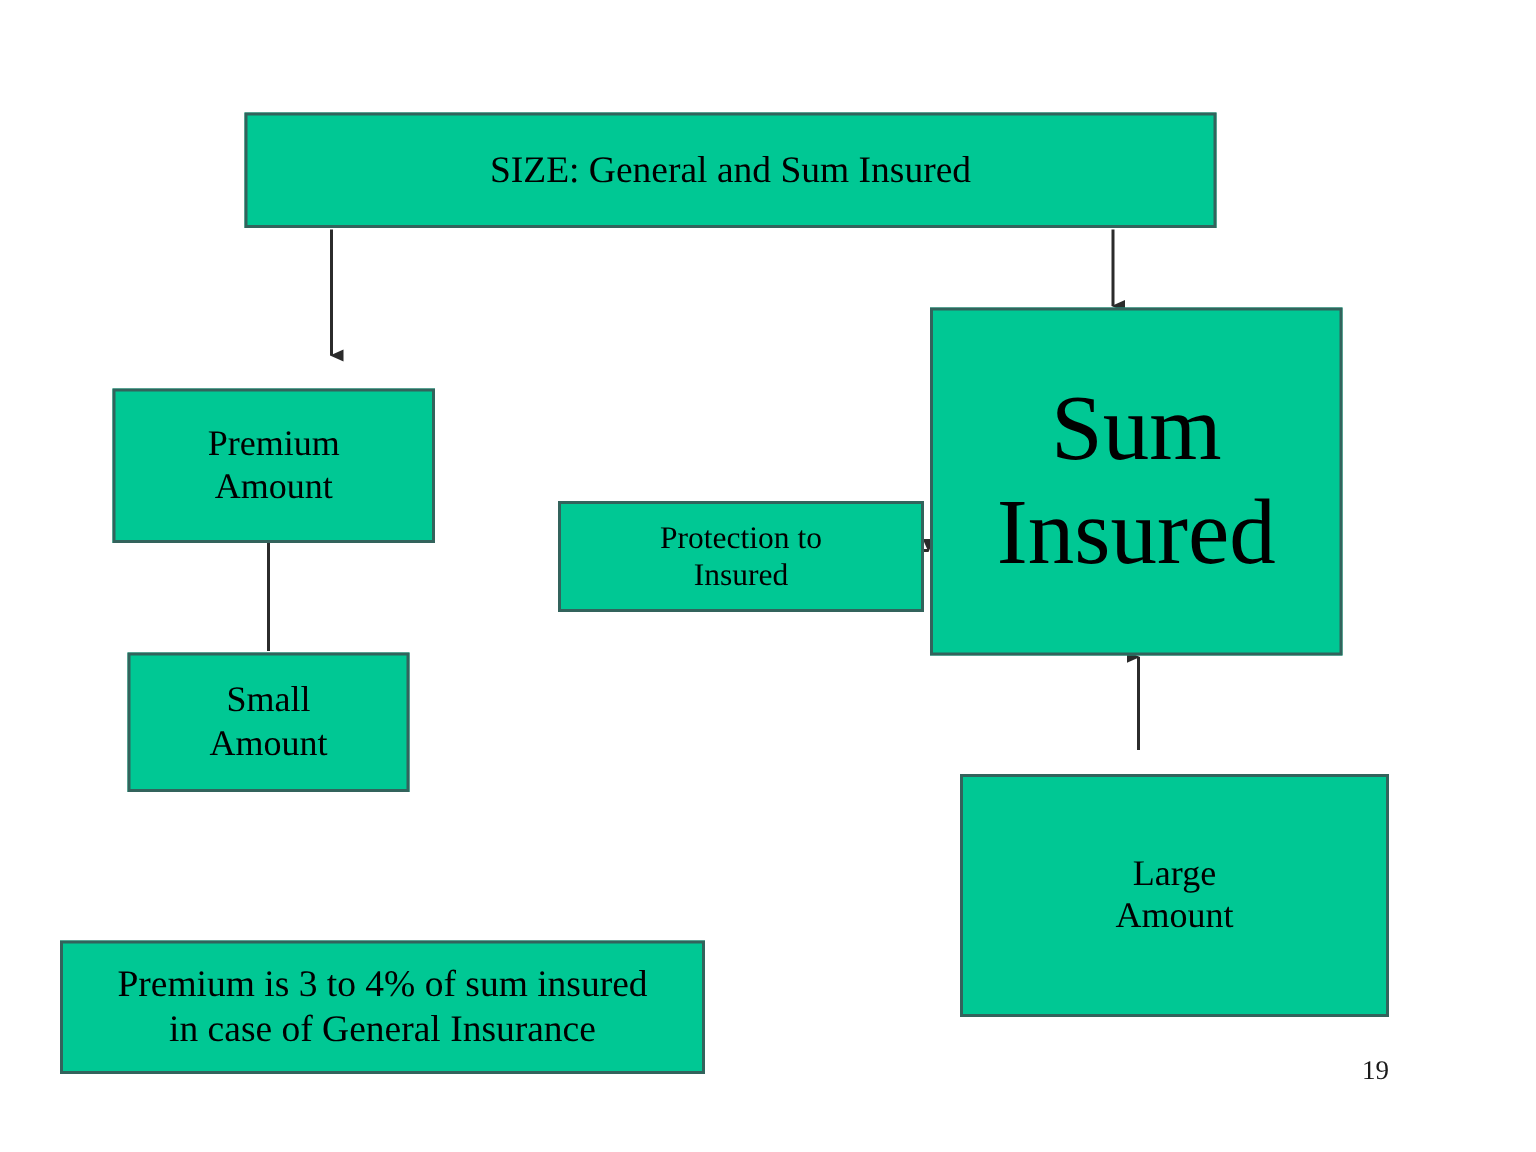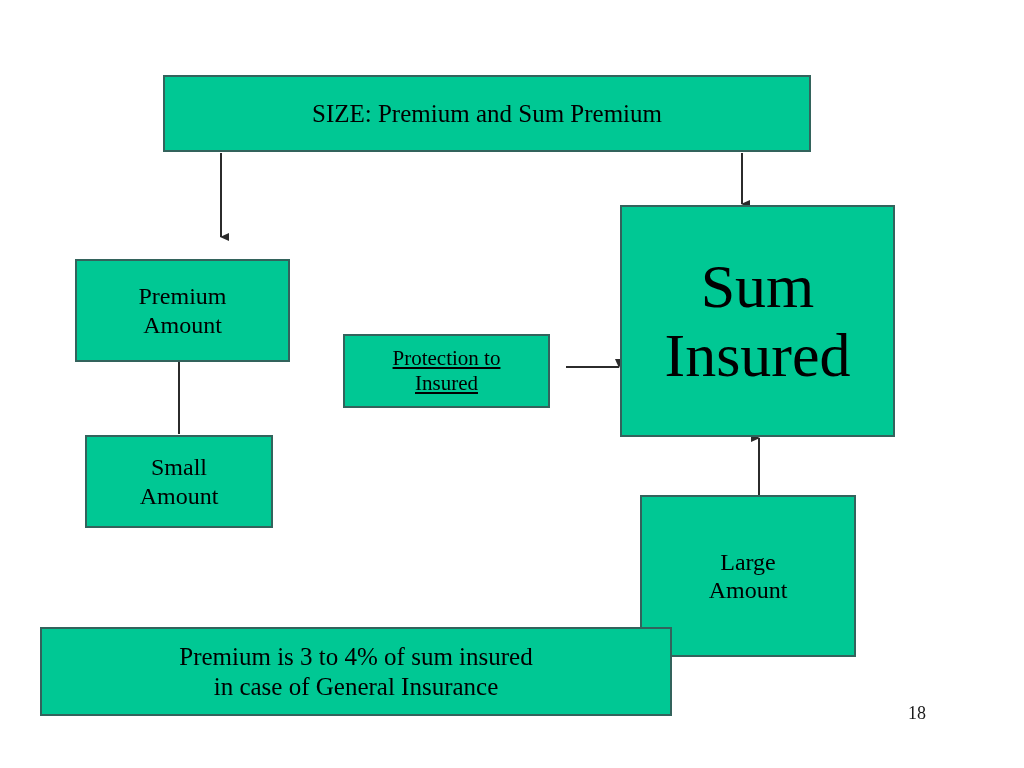--- a/index.html
+++ b/index.html
@@ -43,35 +43,34 @@
     left: 75px; top: 238px; width: 215px; height: 103px;
     font-size: 24px;
     margin-top: 21px;
   }
   #node-small-amount {
     left: 85px; top: 435px; width: 188px; height: 93px;
     font-size: 24px;
     text-align: center;
   }
   #node-protection {
-    left: 343px; top: 334px; width: 207px; height: 74px;
+    left: 372px; top: 334px; width: 244px; height: 74px;
     font-size: 21px;
-    text-decoration: underline;
   }
   #node-sum-insured {
     left: 620px; top: 205px; width: 275px; height: 232px;
     font-size: 62px;
     line-height: 1.12;
   }
   #node-large-amount {
-    left: 640px; top: 495px; width: 216px; height: 162px;
+    left: 640px; top: 516px; width: 286px; height: 162px;
     font-size: 24px;
   }
   #node-footnote {
-    left: 40px; top: 627px; width: 632px; height: 89px;
+    left: 40px; top: 627px; width: 430px; height: 89px;
     font-size: 25px;
   }
 
   #connectors {
     position: absolute;
     left: 0; top: 0;
     width: 1024px;
     height: 768px;
     pointer-events: none;
   }
@@ -108,21 +107,21 @@
     <line x1="742" y1="153" x2="742" y2="204" stroke="#2b2b2b" stroke-width="2" marker-end="url(#arrow-down)"></line>
 
     <line x1="179" y1="434" x2="179" y2="342" stroke="#2b2b2b" stroke-width="2" marker-end="url(#arrow-up)"></line>
 
     <line x1="566" y1="367" x2="619" y2="367" stroke="#2b2b2b" stroke-width="2" marker-end="url(#arrow-right)"></line>
 
     <line x1="759" y1="500" x2="759" y2="438" stroke="#2b2b2b" stroke-width="2" marker-end="url(#arrow-up)"></line>
   </svg>
 
   <div class="node" id="node-title">
-    <span class="label">SIZE: Premium and Sum Premium</span>
+    <span class="label">SIZE: General and Sum Insured</span>
   </div>
 
   <div class="node" id="node-premium-amount">
     <span class="label">Premium<br>Amount</span>
   </div>
 
   <div class="node" id="node-small-amount">
     <span class="label">Small<br>Amount</span>
   </div>
 
@@ -135,15 +134,15 @@
   </div>
 
   <div class="node" id="node-large-amount">
     <span class="label">Large<br>Amount</span>
   </div>
 
   <div class="node" id="node-footnote">
     <span class="label">Premium is 3 to 4% of sum insured<br>in case of General Insurance</span>
   </div>
 
-  <div id="page-number">18</div>
+  <div id="page-number">19</div>
 
 </div>
 
 </body></html>

